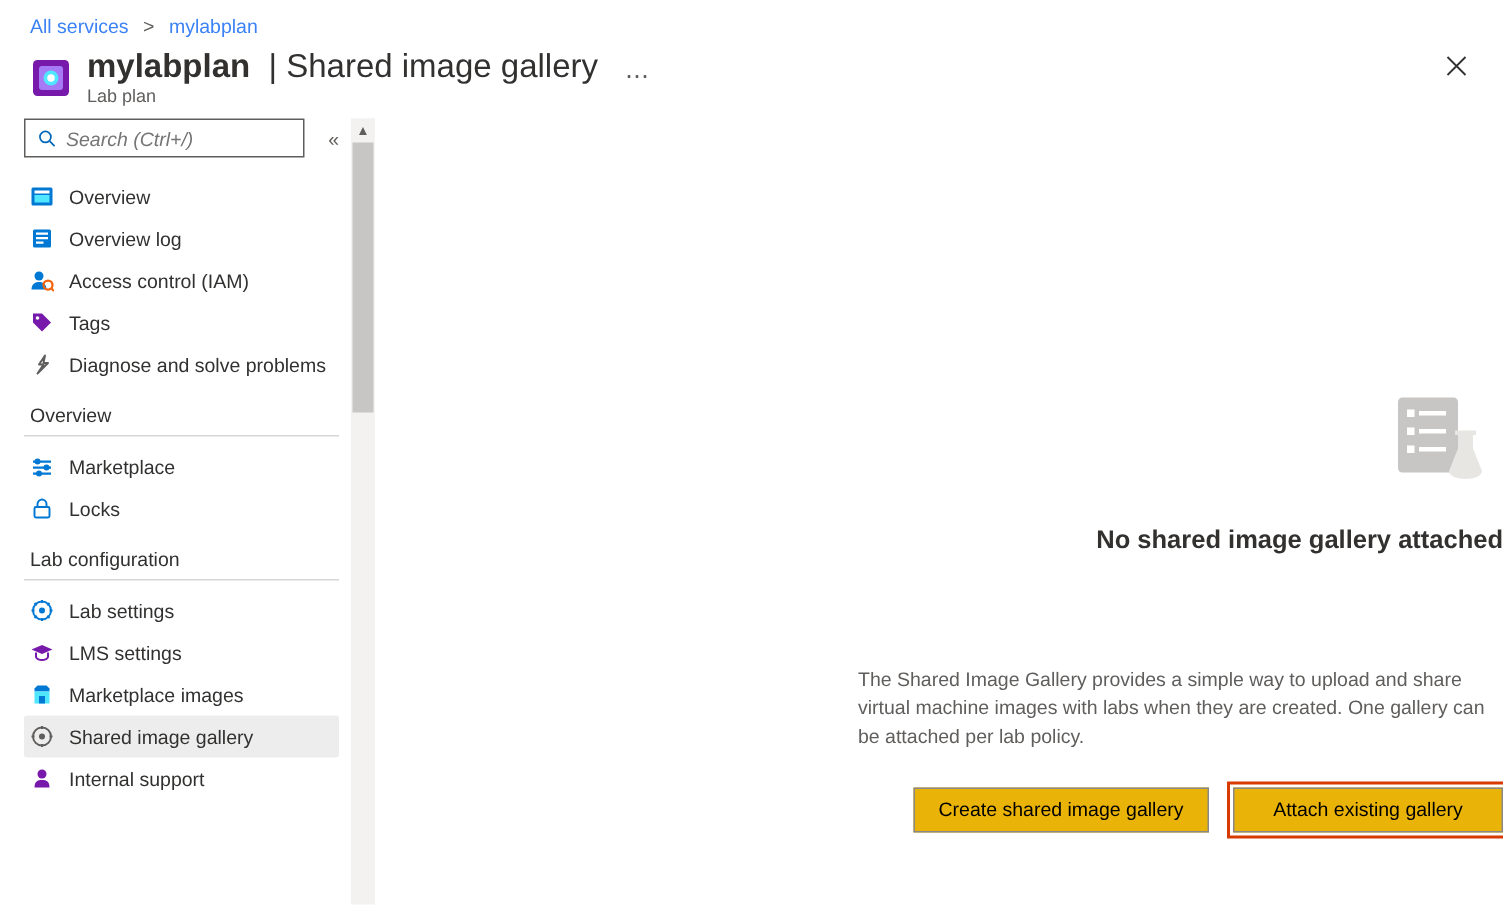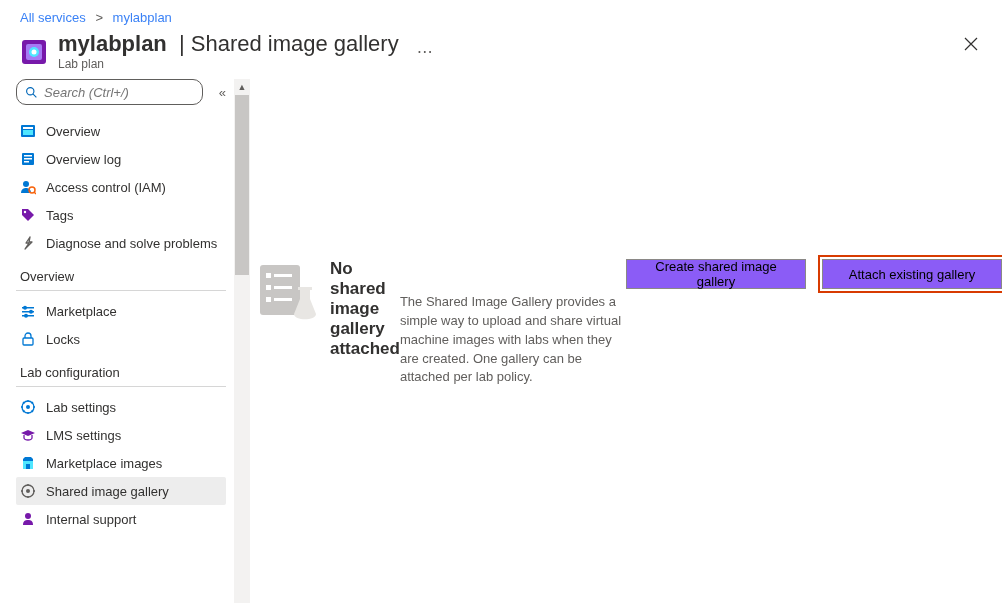--- a/index.html
+++ b/index.html
@@ -89,21 +89,21 @@
       flex-shrink: 0;
     }
     .search-row {
       display: flex;
       align-items: center;
       margin-bottom: 12px;
     }
     .search-box {
       flex: 1;
       border: 1px solid #605e5c;
-      border-radius: 10px;
+      border-radius: 0;
       padding: 4px 8px;
       display: flex;
       align-items: center;
       height: 26px;
     }
     .search-box svg { margin-right: 6px; flex-shrink: 0; }
     .search-box input {
       border: none;
       outline: none;
       width: 100%;
@@ -172,22 +172,22 @@
       width: 14px;
       background: #c8c6c4;
       border-radius: 0;
       flex: 0 0 180px;
     }
     .scrollbar-track { flex: 1; }
 
     .main {
       flex: 1;
       display: flex;
-      flex-direction: row;
-      align-items: flex-start;
+      flex-direction: column;
+      align-items: flex-end;
       padding-top: 180px;
     }
     .empty-icon {
       margin-bottom: 18px;
     }
     .empty-title {
       font-size: 17px;
       font-weight: 600;
       color: #323130;
       margin-bottom: 40px;
@@ -200,21 +200,21 @@
       line-height: 1.45;
       margin-bottom: 24px;
       margin-top: 34px;
     }
     .button-row {
       display: flex;
       gap: 16px;
     }
     .btn {
       border: 1px solid #8a8886;
-      background: #8b5cf6;
+      background: #eab308;
       padding: 6px 16px;
       font-size: 13px;
       cursor: pointer;
       min-width: 180px;
       text-align: center;
       height: 30px;
       display: flex; align-items: center; justify-content: center;
     }
     .btn.highlight {
       outline: 2px solid #d83b01;

